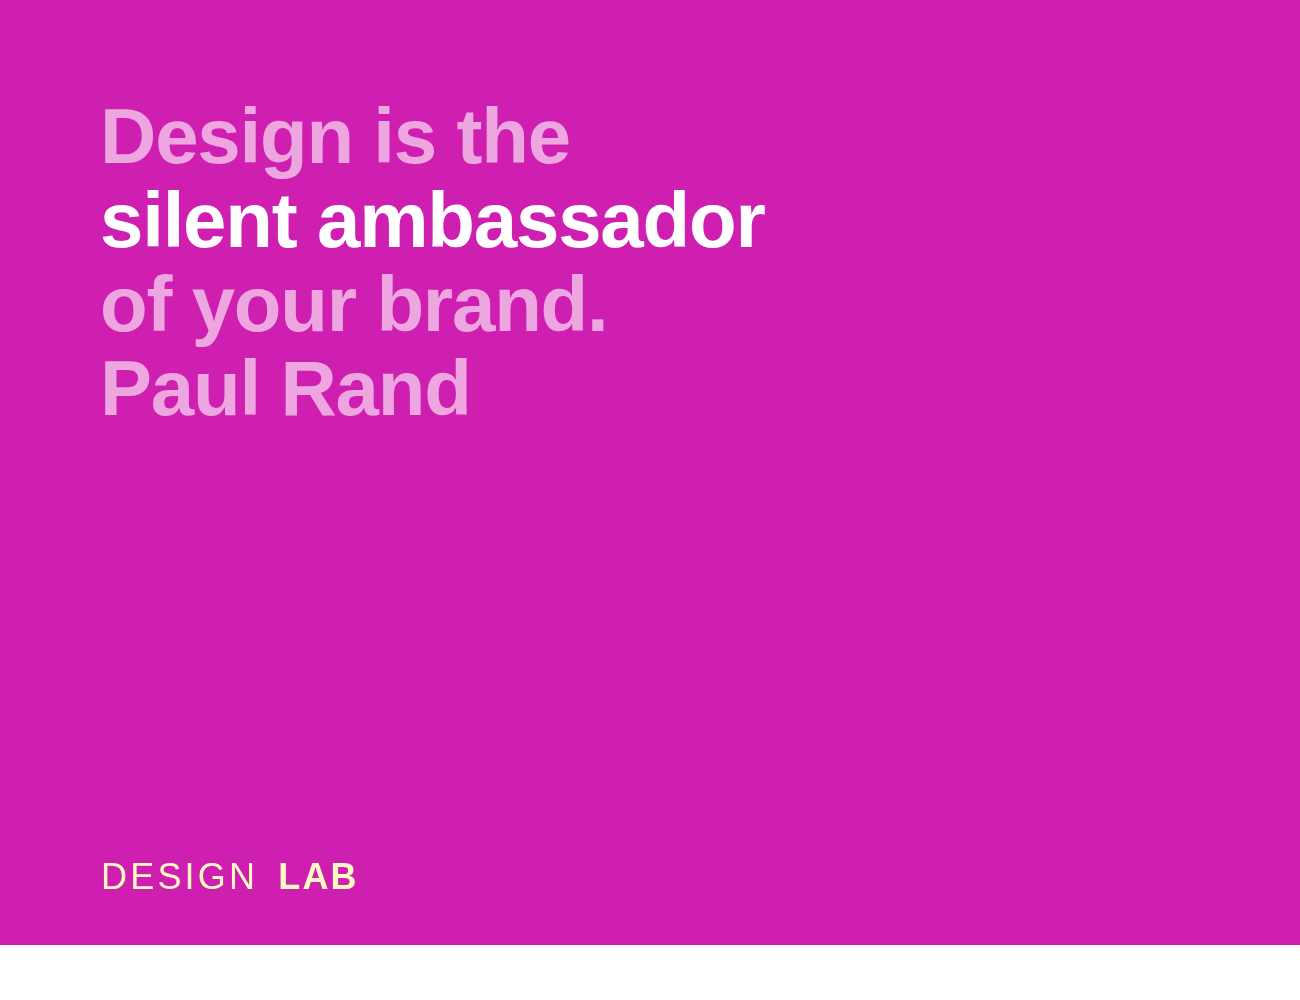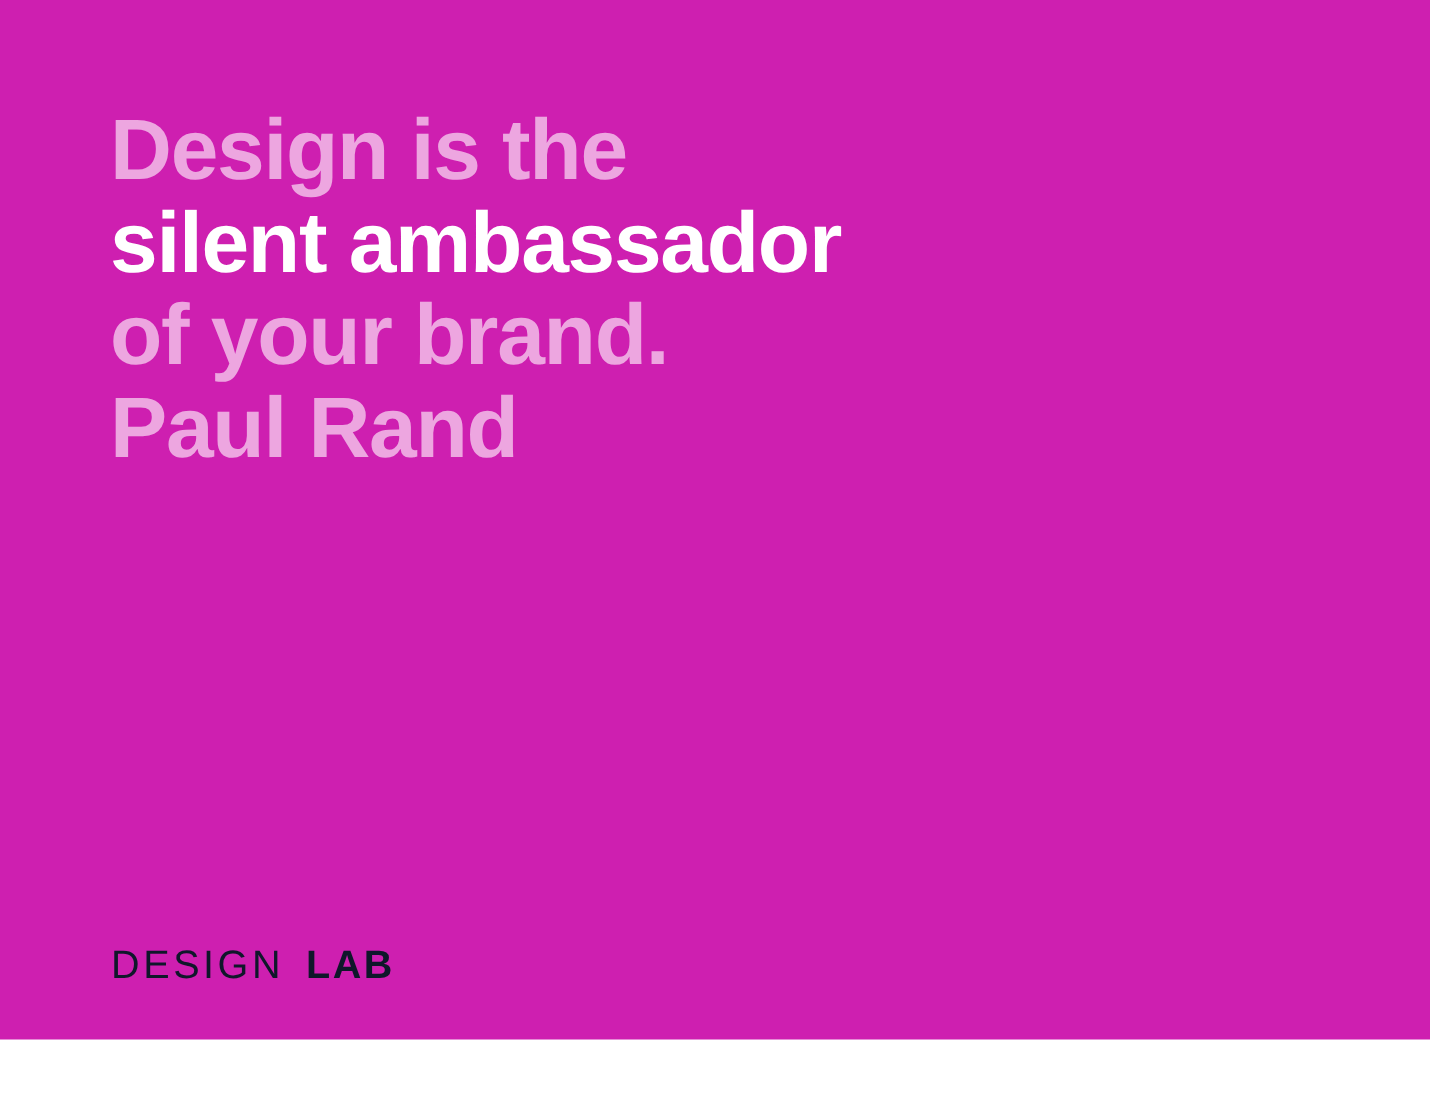--- a/index.html
+++ b/index.html
@@ -50,21 +50,21 @@
 
   
   .logo {
     position: absolute;
     left: 101px;
     top: 857px;
     display: flex;
     align-items: baseline;
     font-size: 36px;
     line-height: 40px;
-    color: #0f172a;
+    color: #fef9c3;
     user-select: none;
   }
 
   .logo-design {
     font-weight: 300;
     letter-spacing: 3.2px;
   }
 
   .logo-lab {
     font-weight: 700;

